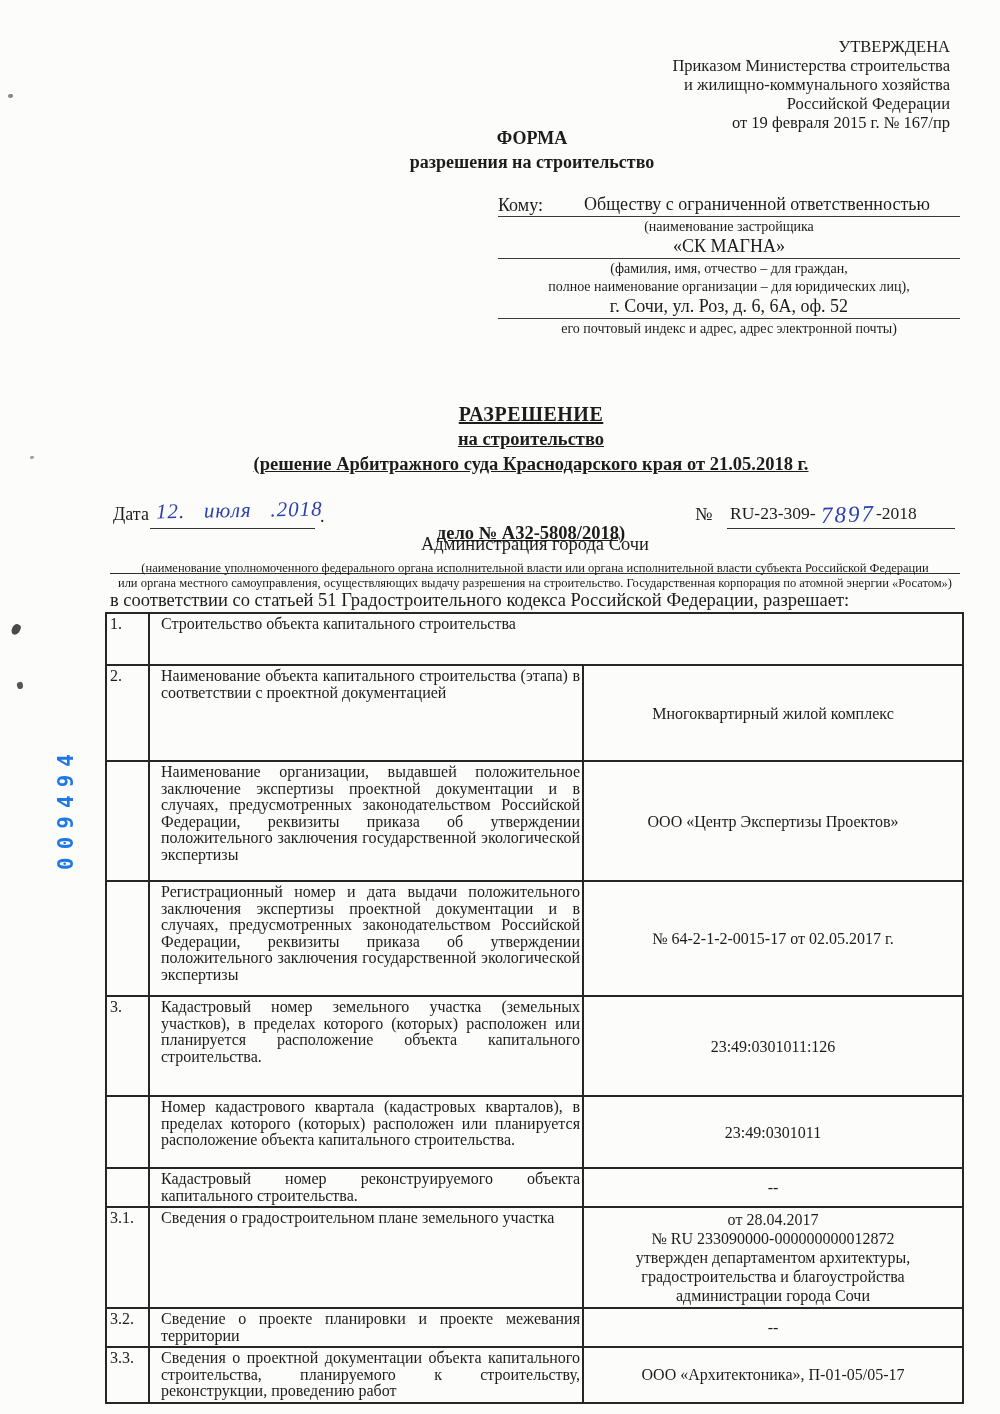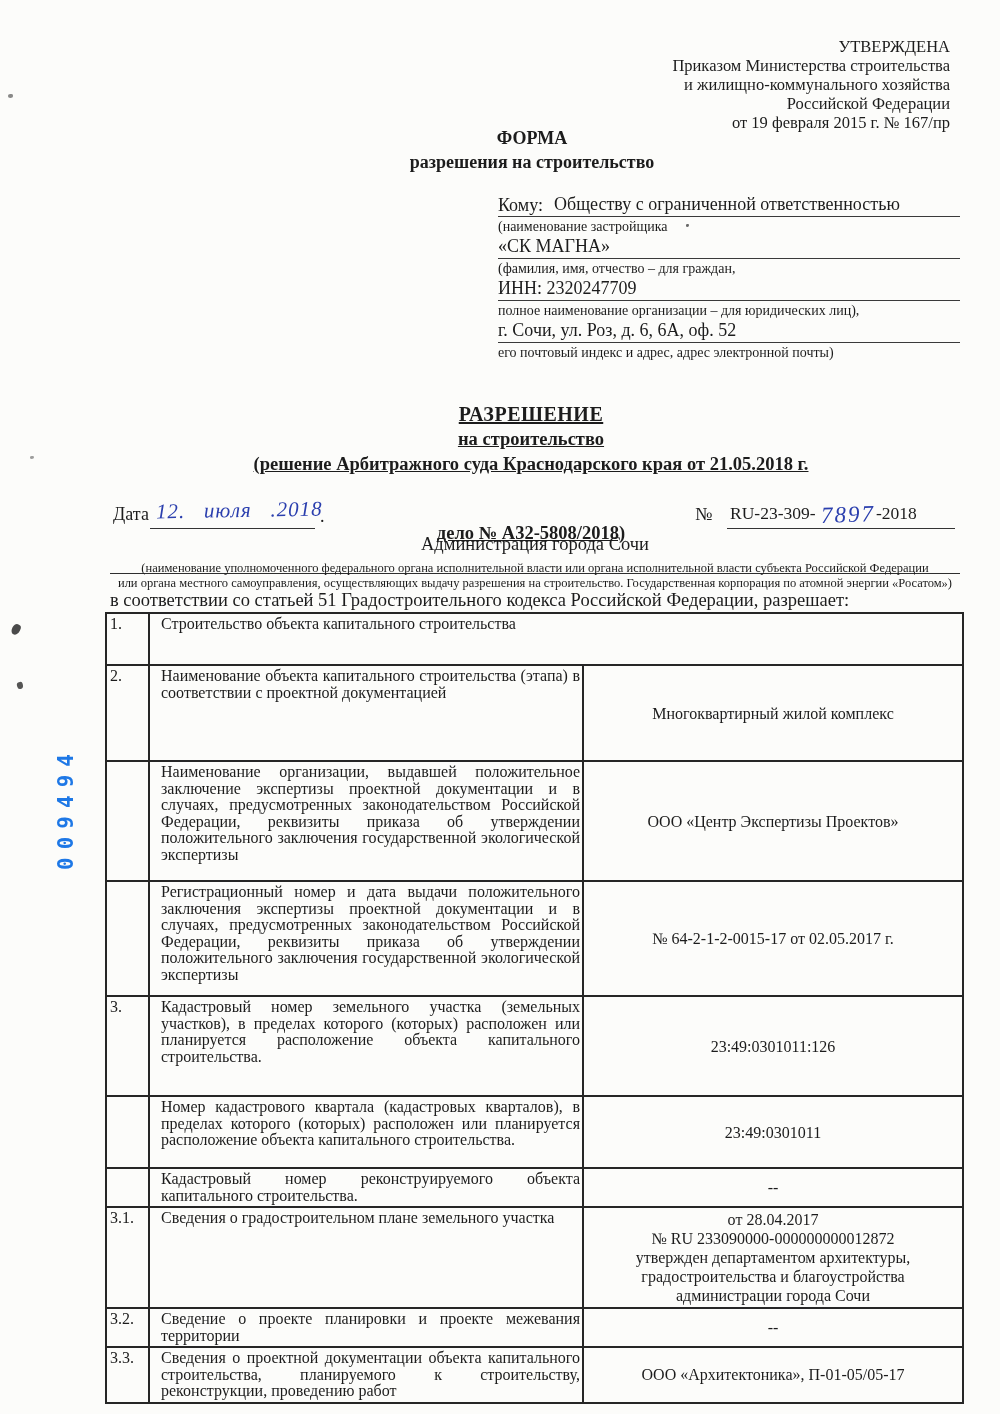--- a/index.html
+++ b/index.html
@@ -16,21 +16,21 @@
   .abs{position:absolute;}
 
   
   .approval{left:560px;top:37px;width:390px;text-align:right;font-size:16.5px;line-height:19px;}
 
   
   .form-title{left:332px;top:126px;width:400px;text-align:center;font-weight:bold;font-size:18px;line-height:24px;}
 
   
   .komu-label{left:498px;top:195px;font-size:18px;}
-  .addr-stack{left:498px;top:193px;width:462px;text-align:left;}
+  .addr-stack{left:498px;top:193px;width:462px;text-align:center;}
   .addr-value{font-size:18px;line-height:22px;border-bottom:1.6px solid #3a3a3a;padding-bottom:1px;}
   .addr-caption{font-size:14px;line-height:16px;padding-top:2px;}
   .addr-name{padding-left:56px;} 
 
   
   .permit-title{left:150px;top:401px;width:762px;text-align:center;font-weight:bold;text-decoration:underline;}
   .pt1{font-size:20px;line-height:26px;letter-spacing:.5px;}
   .pt2{font-size:18.5px;line-height:25px;}
   .pt3{font-size:18.5px;line-height:25px;}
   .pt4{font-size:18.5px;line-height:25px;margin-top:44px;}
@@ -93,21 +93,20 @@
     <div>ФОРМА</div>
     <div>разрешения на строительство</div>
   </div>
 
   <div class="abs komu-label">Кому:</div>
   <div class="abs addr-stack">
     <div class="addr-value addr-name">Обществу с ограниченной ответственностью</div>
     <div class="addr-caption">(наименование застройщика</div>
     <div class="addr-value">«СК МАГНА»</div>
     <div class="addr-caption">(фамилия, имя, отчество – для граждан,</div>
-    <div class="addr-value">ИНН: 2320247709</div>
     <div class="addr-caption">полное наименование организации – для юридических лиц),</div>
     <div class="addr-value">г. Сочи, ул. Роз, д. 6, 6А, оф. 52</div>
     <div class="addr-caption">его почтовый индекс и адрес, адрес электронной почты)</div>
   </div>
 
   <div class="abs permit-title">
     <div class="pt1">РАЗРЕШЕНИЕ</div>
     <div class="pt2">на строительство</div>
     <div class="pt3">(решение Арбитражного суда Краснодарского края от 21.05.2018 г.</div>
     <div class="pt4">дело № А32-5808/2018)</div>

